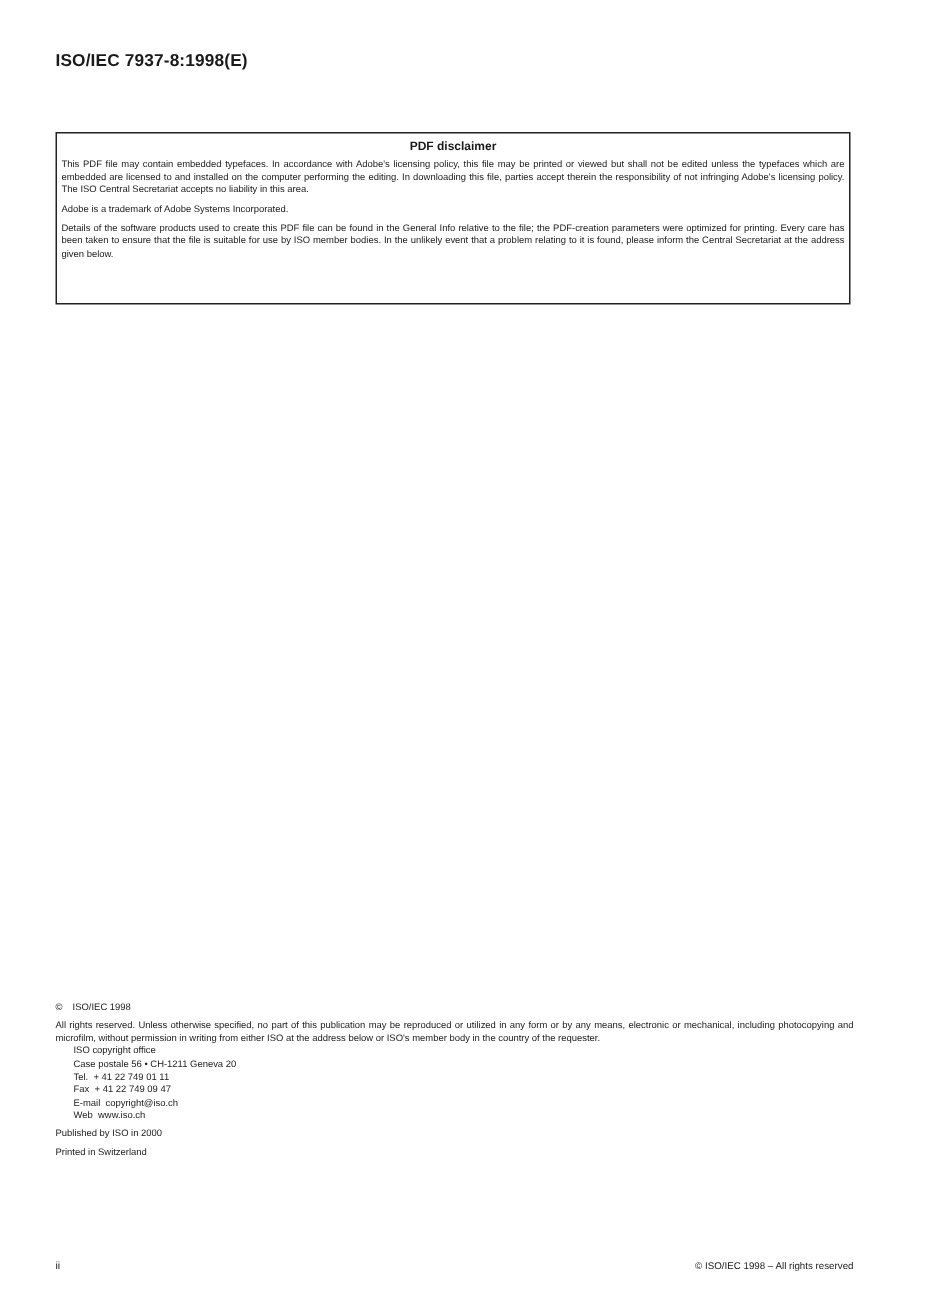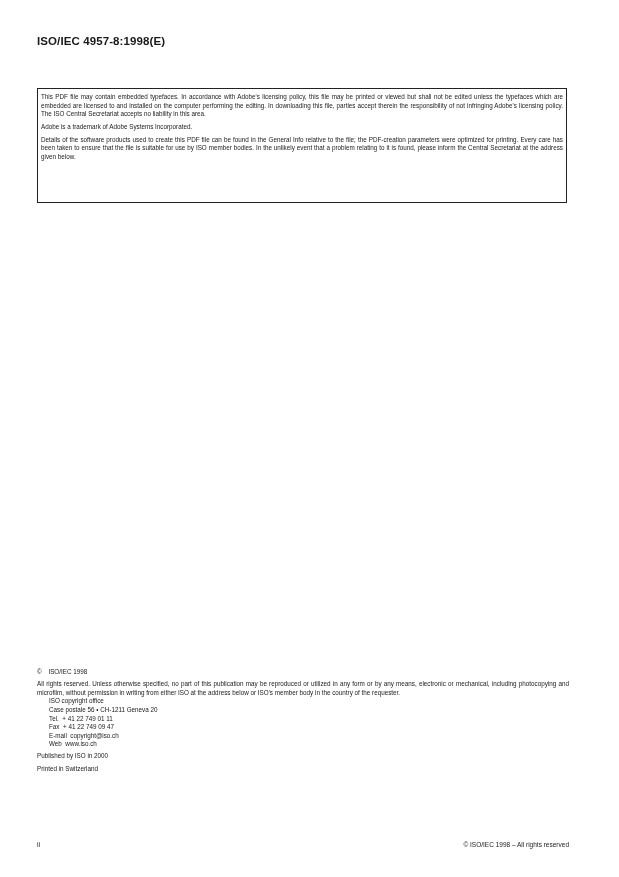--- a/index.html
+++ b/index.html
@@ -82,23 +82,24 @@
     .footer-rights {
       position: absolute;
       right: 50px;
       top: 841px;
       font-size: 6.5px;
     }
   </style>
 </head>
 <body>
 
-<div class="doc-header">ISO/IEC 4957-8:1998(E)</div>
+<div class="doc-header">ISO/IEC 7937-8:1998(E)</div>
 
 <div class="disclaimer-box">
+  <div class="disclaimer-title">PDF disclaimer</div>
   <p class="disclaimer-para">This PDF file may contain embedded typefaces. In accordance with Adobe's licensing policy, this file may be printed or viewed but shall not be edited unless the typefaces which are embedded are licensed to and installed on the computer performing the editing. In downloading this file, parties accept therein the responsibility of not infringing Adobe's licensing policy. The ISO Central Secretariat accepts no liability in this area.</p>
   <p class="disclaimer-para">Adobe is a trademark of Adobe Systems Incorporated.</p>
   <p class="disclaimer-para">Details of the software products used to create this PDF file can be found in the General Info relative to the file; the PDF-creation parameters were optimized for printing. Every care has been taken to ensure that the file is suitable for use by ISO member bodies. In the unlikely event that a problem relating to it is found, please inform the Central Secretariat at the address given below.</p>
 </div>
 
 <div class="copyright-block">
   <div class="copyright-line">
     <span class="sym">©</span>
     <span>ISO/IEC 1998</span>
   </div>

